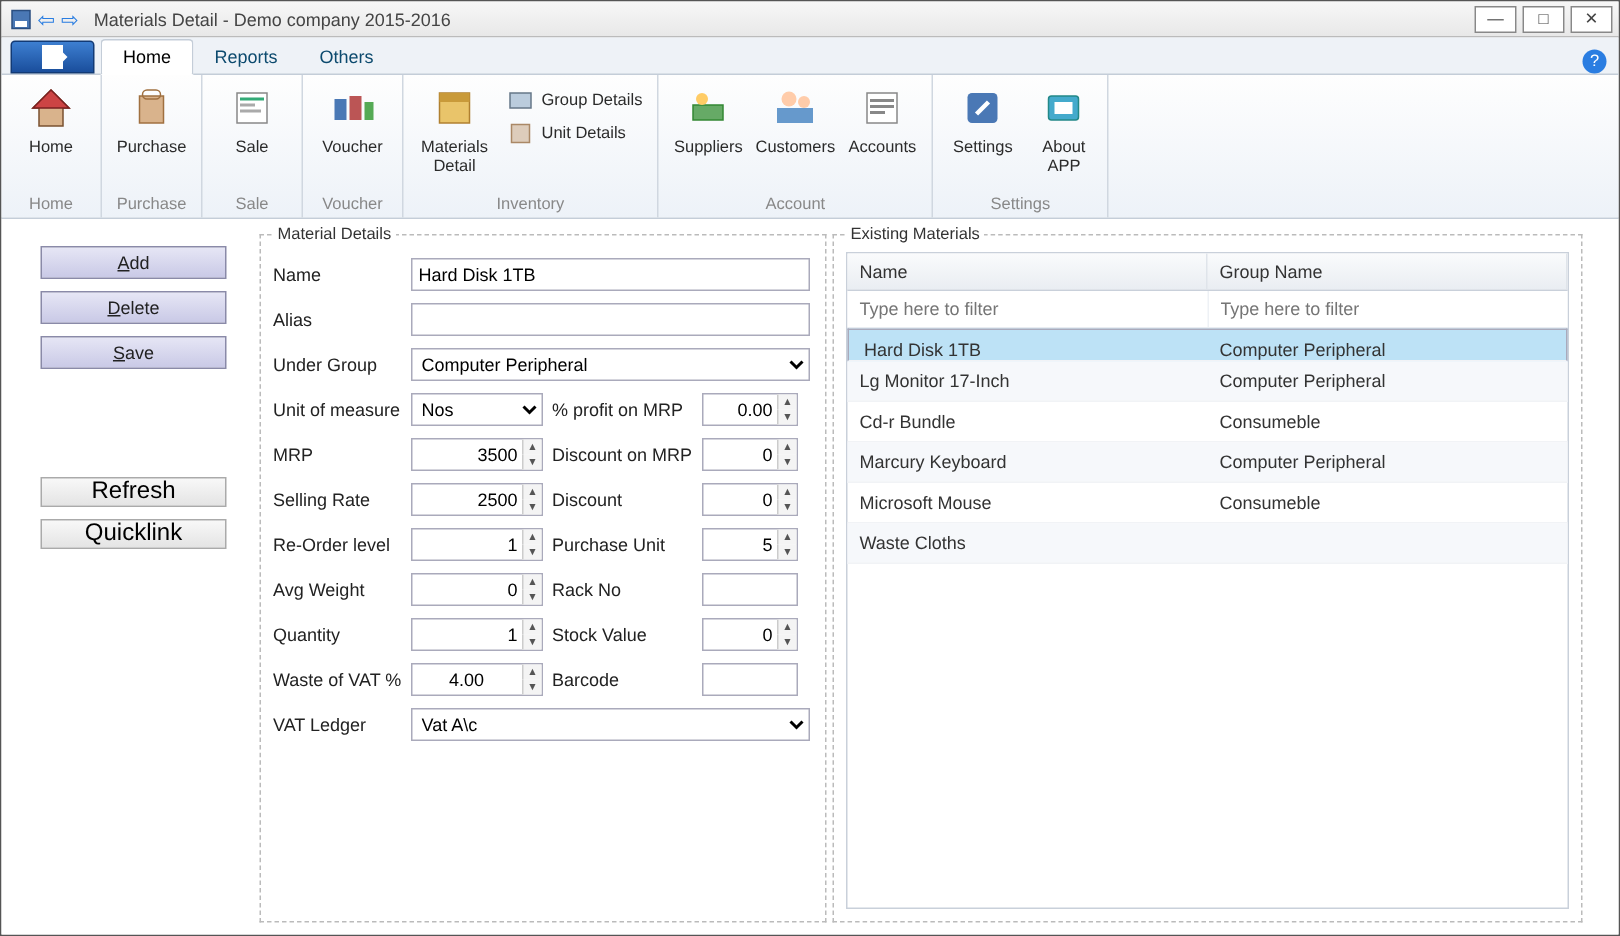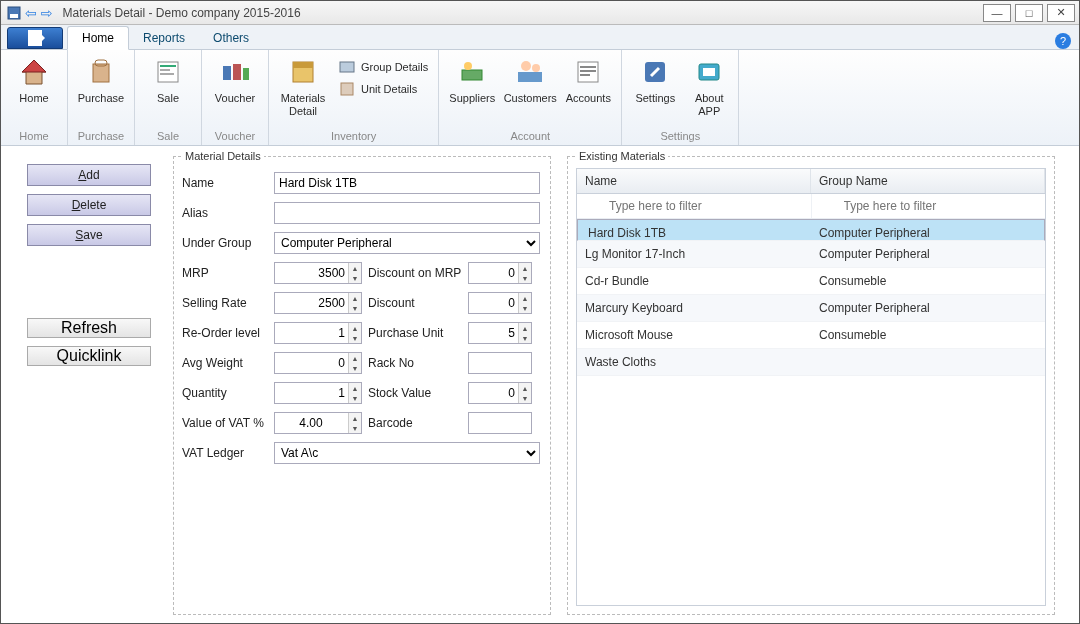--- a/index.html
+++ b/index.html
@@ -33,21 +33,21 @@
   .rsmall { display:flex; align-items:center; gap:6px; font-size:11px; color:#2b2b2b; padding:3px 6px; cursor:default; }
   .rsmall .ico-s { width:16px; height:16px; }
 
   
   .content { flex:1; display:flex; background:#fff; }
   .sidepanel { width:168px; padding:18px 18px 0 26px; display:flex; flex-direction:column; gap:8px; }
   .sidebtn { height:22px; border:1px solid #8a8aa8; background:linear-gradient(#e6e6f5,#c9c9e6); font-size:12px; color:#222; display:flex; align-items:center; justify-content:center; cursor:default; }
   .sidegap { height:56px; }
   .sidebtn2 { height:20px; border:1px solid #aaa; background:linear-gradient(#f8f8f8,#e4e4e4); font-size:16px; display:flex; align-items:center; justify-content:center; }
 
-  .main { flex:1; display:flex; gap:16px; padding:4px 24px 8px 4px; }
+  .main { flex:1; display:flex; gap:4px; padding:4px 24px 8px 4px; }
 
   fieldset { border:1px dashed #bbb; margin:0; padding:6px 8px 8px 8px; }
   legend { font-size:11px; color:#333; padding:0 3px; }
 
   .form { width:378px; }
   .row { display:flex; align-items:center; height:30px; font-size:12px; color:#222; }
   .lbl { width:92px; }
   .inp { height:22px; border:1px solid #aab; background:#fff; padding:0 4px; font-size:12px; }
   .inp.wide { width:266px; }
   .sel { height:22px; border:1px solid #aab; background:#fff; font-size:12px; padding:0 2px; }
@@ -56,21 +56,21 @@
   .spin input { height:22px; border:1px solid #aab; text-align:right; padding-right:16px; font-size:12px; }
   .spin .ar { position:absolute; right:1px; top:1px; width:13px; height:20px; display:flex; flex-direction:column; }
   .spin .ar span { flex:1; border-left:1px solid #ccc; display:flex; align-items:center; justify-content:center; font-size:7px; color:#555; background:#f4f4f4; }
   .lbl2 { width:106px; padding-left:6px; }
 
   .grid-wrap { flex:1; }
   .grid { border:1px solid #c9d0da; height:100%; display:flex; flex-direction:column; }
   .ghead { display:flex; background:linear-gradient(#fafbfc,#e9edf2); border-bottom:1px solid #c9d0da; }
   .ghead div { flex:1; padding:5px 8px; font-size:12px; color:#333; border-right:1px solid #dfe4ea; }
   .gfilter { display:flex; border-bottom:1px solid #e9edf2; }
-  .gfilter input { flex:1; border:none; padding:5px 8px; font-size:12px; color:#701a75; outline:none;margin-left:24px; }
+  .gfilter input { flex:1; border:none; padding:5px 8px; font-size:12px; color:#701a75; outline:none; }
   .gfilter input:first-child { border-right:1px solid #eef1f5; }
   .grow { display:flex; border-bottom:1px solid #f1f3f6; }
   .grow div { flex:1; padding:6px 8px; font-size:12px; color:#333; }
   .grow.sel { background:#bde2f6; }
   .grow.alt { background:#f6f8fb; }
 
   
   svg { display:block; }
 </style>
 </head>
@@ -258,20 +258,29 @@
         </div>
         <div class="row">
           <div class="lbl">Alias</div>
           <input class="inp wide" value="" style="">
         </div>
         <div class="row">
           <div class="lbl">Under Group</div>
           <select class="sel wide"><option>Computer Peripheral</option></select>
         </div>
         <div class="row">
+          <div class="lbl">Unit of measure</div>
+          <select class="sel" style="width:88px;"><option>Nos</option></select>
+          <div class="lbl2">% profit on MRP</div>
+          <div class="spin"><input style="width: 64px;" value="0.00"><div class="ar">
+                <span>▲</span>
+                <span>▼</span>
+              </div></div>
+        </div>
+        <div class="row">
           <div class="lbl">MRP</div>
           <div class="spin"><input style="width: 88px;" value="3500"><div class="ar">
                 <span>▲</span>
                 <span>▼</span>
               </div></div>
           <div class="lbl2">Discount on MRP</div>
           <div class="spin"><input style="width: 64px;" value="0"><div class="ar">
                 <span>▲</span>
                 <span>▼</span>
               </div></div>
@@ -315,21 +324,21 @@
                 <span>▲</span>
                 <span>▼</span>
               </div></div>
           <div class="lbl2">Stock Value</div>
           <div class="spin"><input style="width: 64px;" value="0"><div class="ar">
                 <span>▲</span>
                 <span>▼</span>
               </div></div>
         </div>
         <div class="row">
-          <div class="lbl">Value of VAT %</div>
+          <div class="lbl">Waste of VAT %</div>
           <div class="spin"><input style="width: 88px; text-align: center;" value="4.00"><div class="ar">
                 <span>▲</span>
                 <span>▼</span>
               </div></div>
           <div class="lbl2">Barcode</div>
           <input class="inp" style="width: 64px;" value="">
         </div>
         <div class="row">
           <div class="lbl">VAT Ledger</div>
           <select class="sel wide"><option>Vat A\c</option></select>

